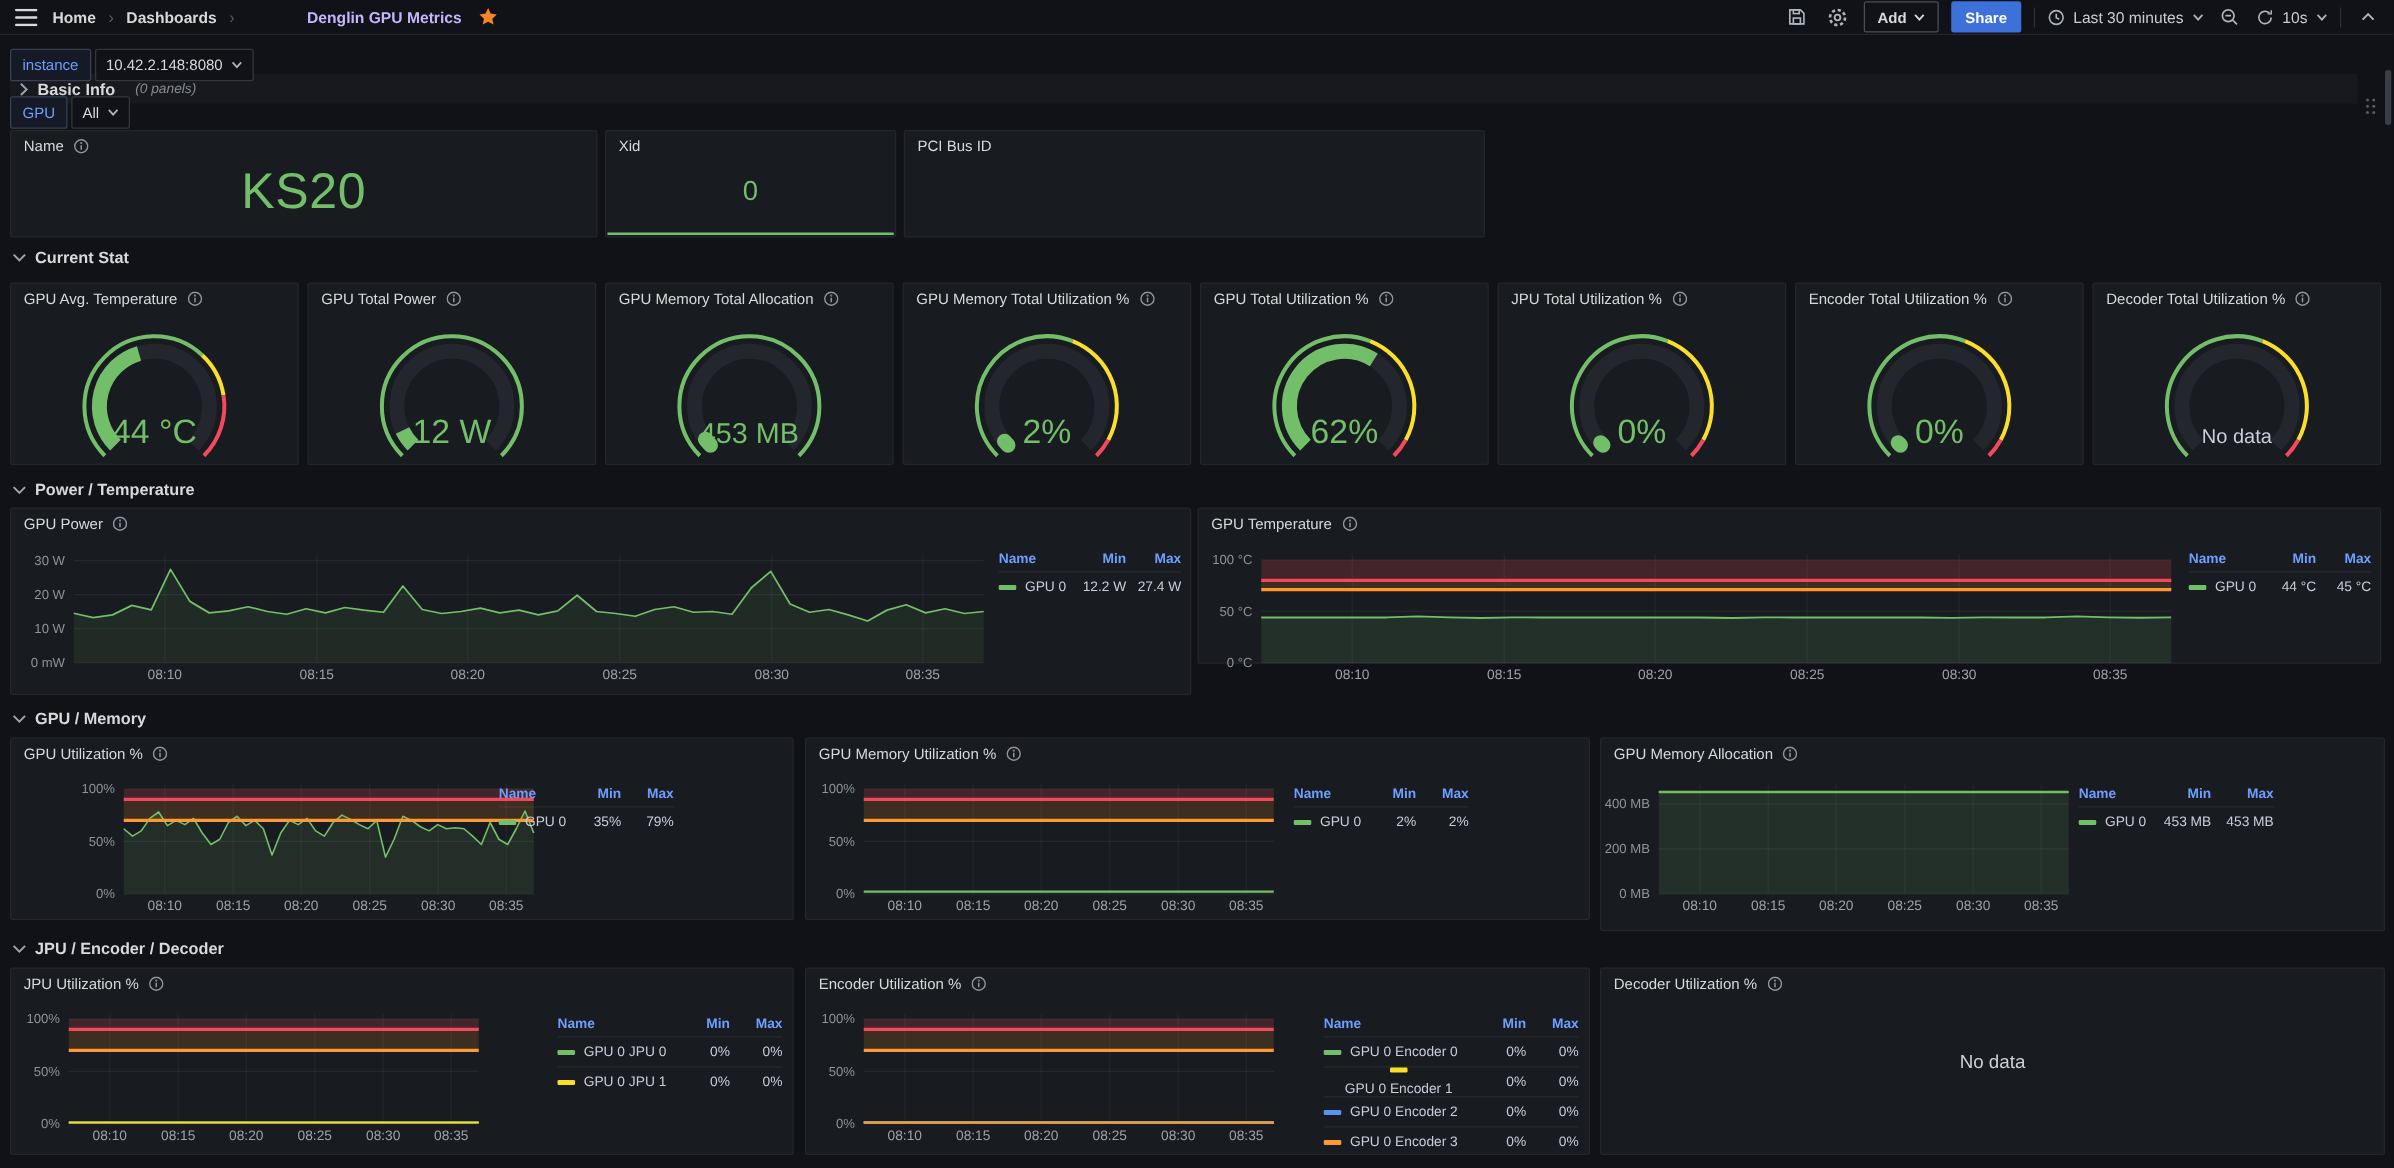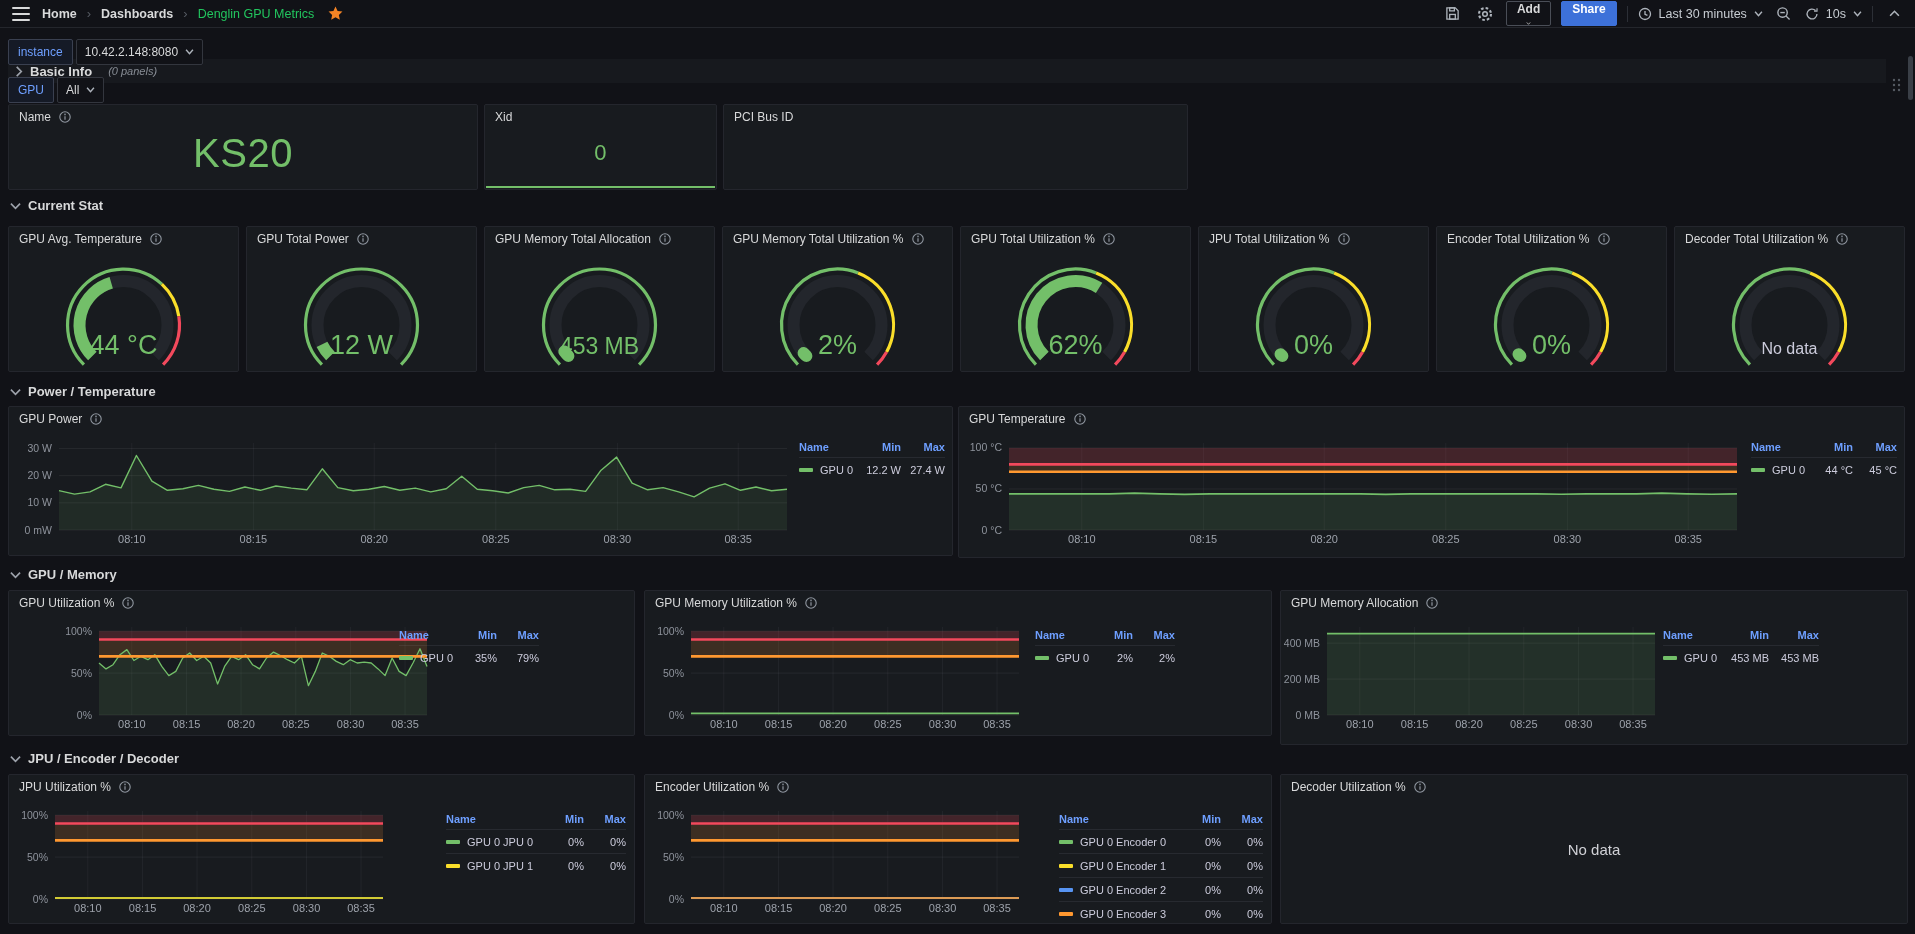--- a/index.html
+++ b/index.html
@@ -3,24 +3,24 @@
 <meta charset="utf-8">
 <style>
   html,body{margin:0;padding:0;background:#111217;}
   body{font-family:"Liberation Sans",sans-serif;}
   #root{position:relative;width:1915px;height:934px;overflow:hidden;background:#111217;color:#ccccdc;}
   svg{display:block;font-family:inherit;}
   
   .navbar{position:absolute;top:0;left:0;right:0;height:28px;background:#111217;border-bottom:1px solid #24262c;display:flex;align-items:center;justify-content:space-between;padding:0 10px;box-sizing:border-box;z-index:5;}
   .nav-left,.nav-right{display:flex;align-items:center;gap:10px;}
   .crumb{font-size:12.5px;font-weight:700;color:#d8d9da;cursor:pointer;}
-  .crumb.dim{color:#22c55e;font-weight:400;}
+  .crumb.dim{color:#c4b5fd;font-weight:700;margin-left:48px;}
   .sep{color:#565b63;font-size:13px;}
   .iconbtn{display:flex;align-items:center;justify-content:center;width:22px;height:22px;cursor:pointer;}
-  .btn{display:flex;align-items:center;gap:6px;height:23px;padding:0 10px;border:1px solid #4a4e57;border-radius:2px;color:#d8d9da;font-size:12px;font-weight:700;cursor:pointer;background:transparent;flex-direction:column;}
+  .btn{display:flex;align-items:center;gap:6px;height:23px;padding:0 10px;border:1px solid #4a4e57;border-radius:2px;color:#d8d9da;font-size:12px;font-weight:700;cursor:pointer;background:transparent;}
   .btn.primary{background:#3d71d9;border-color:#3d71d9;color:#fff;}
   .navdiv{width:1px;height:16px;background:#2c2f36;}
   .timebtn{display:flex;align-items:center;gap:7px;color:#c7ccd2;font-size:12.5px;font-weight:500;cursor:pointer;}
   
   .vars{position:absolute;top:39px;left:8px;display:flex;gap:12px;z-index:4;flex-direction:column;}
   .vargroup{display:flex;gap:3px;}
   .varlabel{display:flex;align-items:center;height:24px;padding:0 9px;border:1px solid #3a4050;border-radius:2px;background:#151a26;color:#6e9fff;font-size:12px;font-weight:500;cursor:pointer;}
   .varval{display:flex;align-items:center;gap:7px;height:24px;padding:0 8px;border:1px solid #33363e;border-radius:2px;background:#111217;color:#d8d9da;font-size:12px;font-weight:500;cursor:pointer;}
   
   .rowstrip{position:absolute;left:8px;width:1878px;height:24px;background:#17191e;display:flex;align-items:center;padding:0 7px;box-sizing:border-box;cursor:pointer;}
@@ -402,21 +402,21 @@
         <div class="lgrow">
           <span class="lgname" style="width: 58px;">
             <span class="swatch" style="background: rgb(115, 191, 105);"></span>
             <span>GPU 0</span>
           </span>
           <span class="lgcol" style="width: 44px;">12.2 W</span>
           <span class="lgcol" style="width: 44px;">27.4 W</span>
         </div>
       </div>
     </div>
-    <div class="panel" style="left: 958px; top: 406px; width: 947px; height: 152px;">
+    <div class="panel" style="left: 958px; top: 406px; width: 947px; height: 125px;">
       <div class="ptitle">
         <span>GPU Temperature</span>
         <svg width="12" height="12" viewBox="0 0 12 12" fill="none" stroke="#9097a0">
           <circle cx="6" cy="6" r="5.2" stroke-width="1.1"></circle>
           <line x1="6" y1="5.2" x2="6" y2="8.8" stroke-width="1.2"></line>
           <circle cx="6" cy="3.4" r="0.3" stroke-width="1.2"></circle>
         </svg>
       </div>
       <svg width="945" height="148">
         <line x1="122.8" x2="122.8" y1="36" y2="123" stroke="rgba(204,204,220,0.06)"></line>
@@ -712,21 +712,21 @@
         </div>
         <div class="lgrow">
           <span class="lgname" style="width: 120px;">
             <span class="swatch" style="background: rgb(115, 191, 105);"></span>
             <span>GPU 0 Encoder 0</span>
           </span>
           <span class="lgcol" style="width: 42px;">0%</span>
           <span class="lgcol" style="width: 42px;">0%</span>
         </div>
         <div class="lgrow">
-          <span class="lgname" style="width: 120px;">
+          <span class="lgname" style="width: 120px; flex-direction: column;">
             <span class="swatch" style="background: rgb(250, 222, 42);"></span>
             <span>GPU 0 Encoder 1</span>
           </span>
           <span class="lgcol" style="width: 42px;">0%</span>
           <span class="lgcol" style="width: 42px;">0%</span>
         </div>
         <div class="lgrow">
           <span class="lgname" style="width: 120px;">
             <span class="swatch" style="background: rgb(87, 148, 242);"></span>
             <span>GPU 0 Encoder 2</span>

